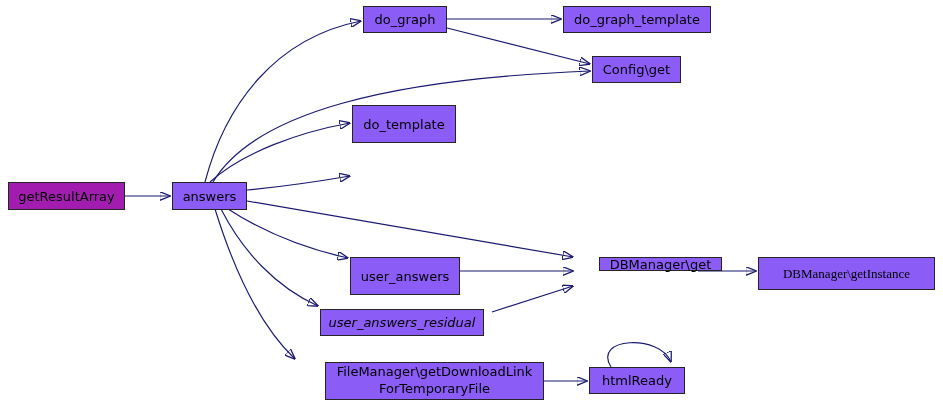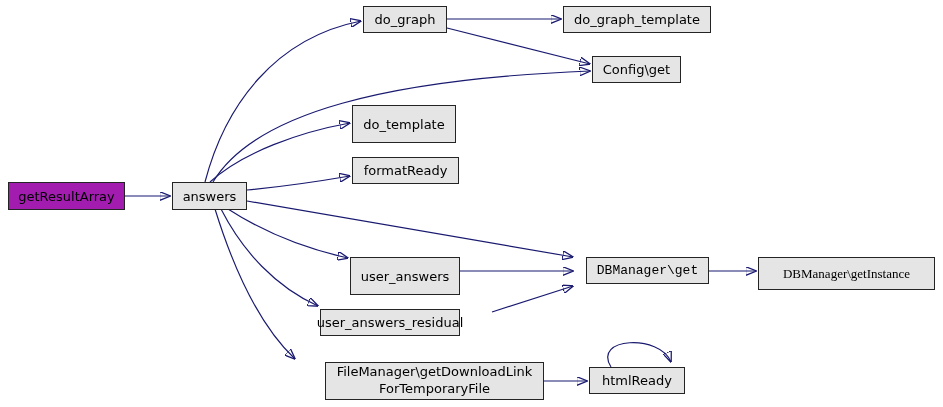--- a/index.html
+++ b/index.html
@@ -20,21 +20,21 @@
   #edges path, #edges line {
     stroke: #191970;
     stroke-width: 1.15;
     fill: none;
   }
   .node {
     position: absolute;
     display: flex;
     align-items: center;
     justify-content: center;
-    background: #e5e5e5;
+    background: #8b5cf6;
     border: 1.5px solid #242424;
     color: #000000;
     font-size: 13px;
     white-space: nowrap;
     cursor: pointer;
   }
   .node.root {
     background: #a21caf;
   }
   .node.two-line {
@@ -92,33 +92,30 @@
   </div>
 
   <div class="node" style="left:592px; top:56px; width:89px; height:27px;">
     <span>Config\get</span>
   </div>
 
   <div class="node" style="left:352px; top:105px; width:104px; height:38px;">
     <span>do_template</span>
   </div>
 
-  <div class="node" style="left:352px; top:157px; width:107px; height:27px;">
-    <span>formatReady</span>
-  </div>
 
   <div class="node" style="left:350px; top:257px; width:110px; height:38px;">
     <span>user_answers</span>
   </div>
 
-  <div class="node" style="left:320px; top:309px; width:140px; height:27px;">
+  <div class="node" style="left:320px; top:309px; width:164px; height:27px;font-style:italic;">
     <span>user_answers_residual</span>
   </div>
 
-  <div class="node" style="left:586px; top:257px; width:123px; height:27px;font-family:Liberation Mono, monospace;">
+  <div class="node" style="left:599px; top:257px; width:123px; height:14px;">
     <span>DBManager\get</span>
   </div>
 
   <div class="node" style="left:758px; top:257px; width:177px; height:33px;font-family:Liberation Serif, serif;">
     <span>DBManager\getInstance</span>
   </div>
 
   <div class="node two-line" style="left:297px; top:362px; width:219px; height:38px;">
     <span>FileManager\getDownloadLink</span>
     <span>ForTemporaryFile</span>

